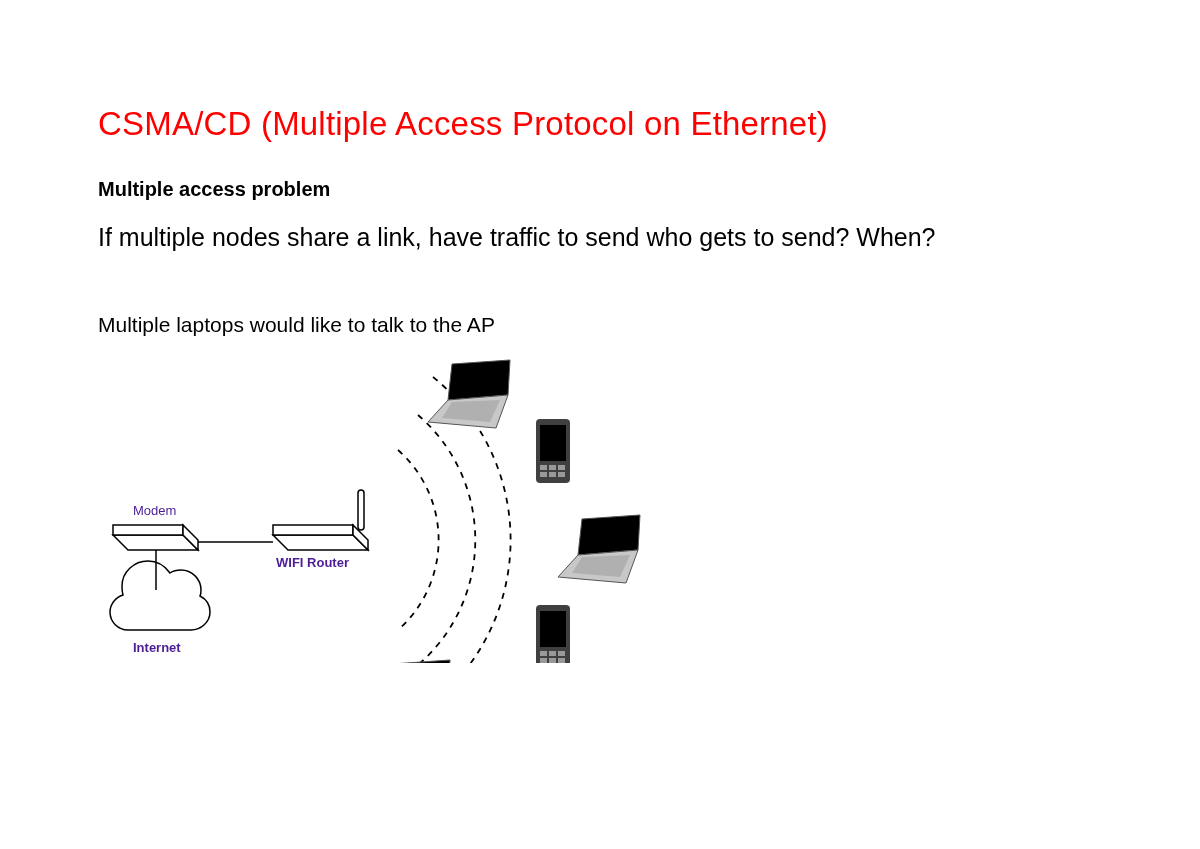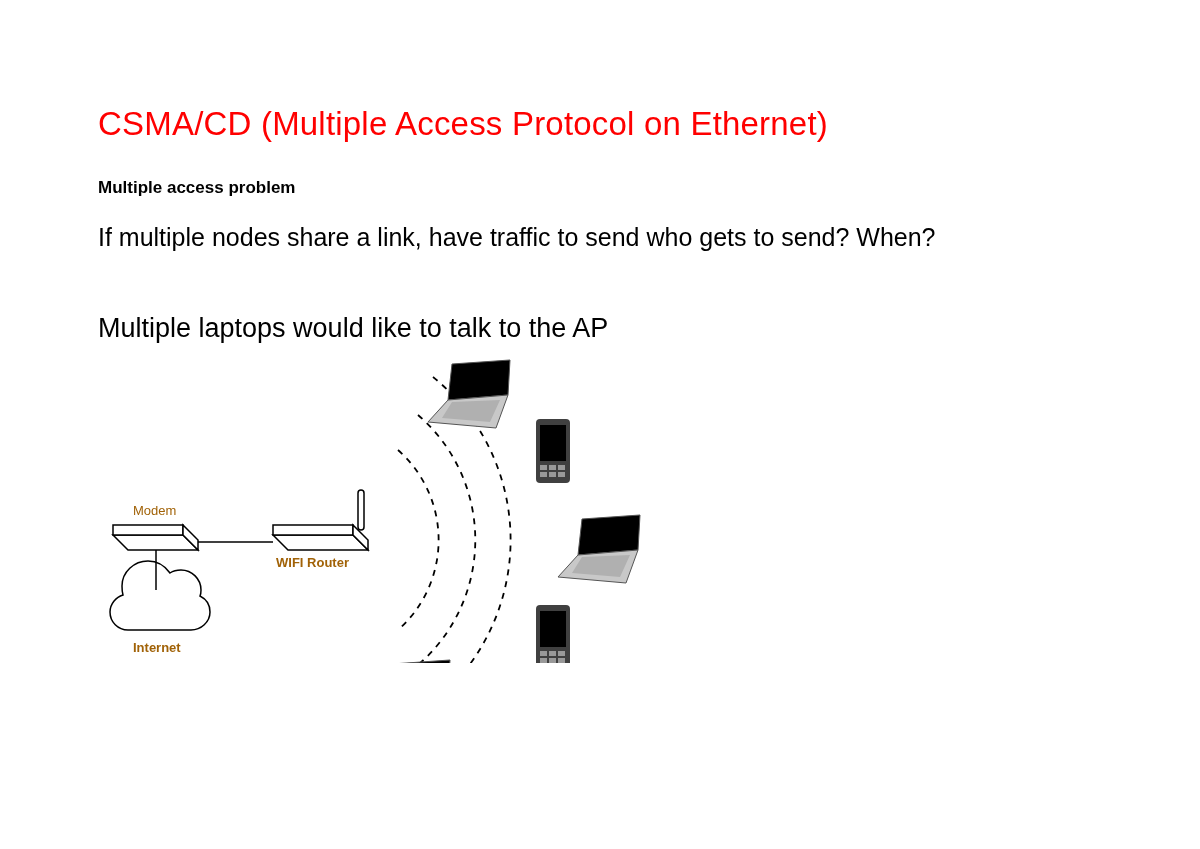--- a/index.html
+++ b/index.html
@@ -1,22 +1,22 @@
 <!DOCTYPE html>
 <html><head>
 <meta charset="utf-8">
 <style>
 html,body{margin:0;padding:0;background:#fff;font-family:Arial,Helvetica,sans-serif;color:#000;}
 .page{position:relative;width:1200px;height:663px;}
 .title{position:absolute;left:98px;top:105px;font-size:33px;color:#ff0000;font-weight:400;letter-spacing:.2px;}
-.subheading{position:absolute;left:98px;top:178px;font-size:17px;font-weight:700;}
+.subheading{position:absolute;left:98px;top:178px;font-size:20px;font-weight:700;}
 .p1{position:absolute;left:98px;top:223px;font-size:25px;}
-.p2{position:absolute;left:98px;top:313px;font-size:27px;}
+.p2{position:absolute;left:98px;top:313px;font-size:21px;}
 .diagram{position:absolute;left:98px;top:355px;width:560px;height:410px;}
-.dlabel{position:absolute;font:13px Arial,sans-serif;color:#a16207;white-space:nowrap;}
+.dlabel{position:absolute;font:13px Arial,sans-serif;color:#4c1d95;white-space:nowrap;}
 </style>
 </head>
 <body>
 
 <div class="page">
 
   <div class="title">CSMA/CD (Multiple Access Protocol on Ethernet)</div>
   <div class="subheading">Multiple access problem</div>
   <div class="p1">If multiple nodes share a link, have traffic to send who gets to send? When?</div>
   <div class="p2">Multiple laptops would like to talk to the AP</div>

